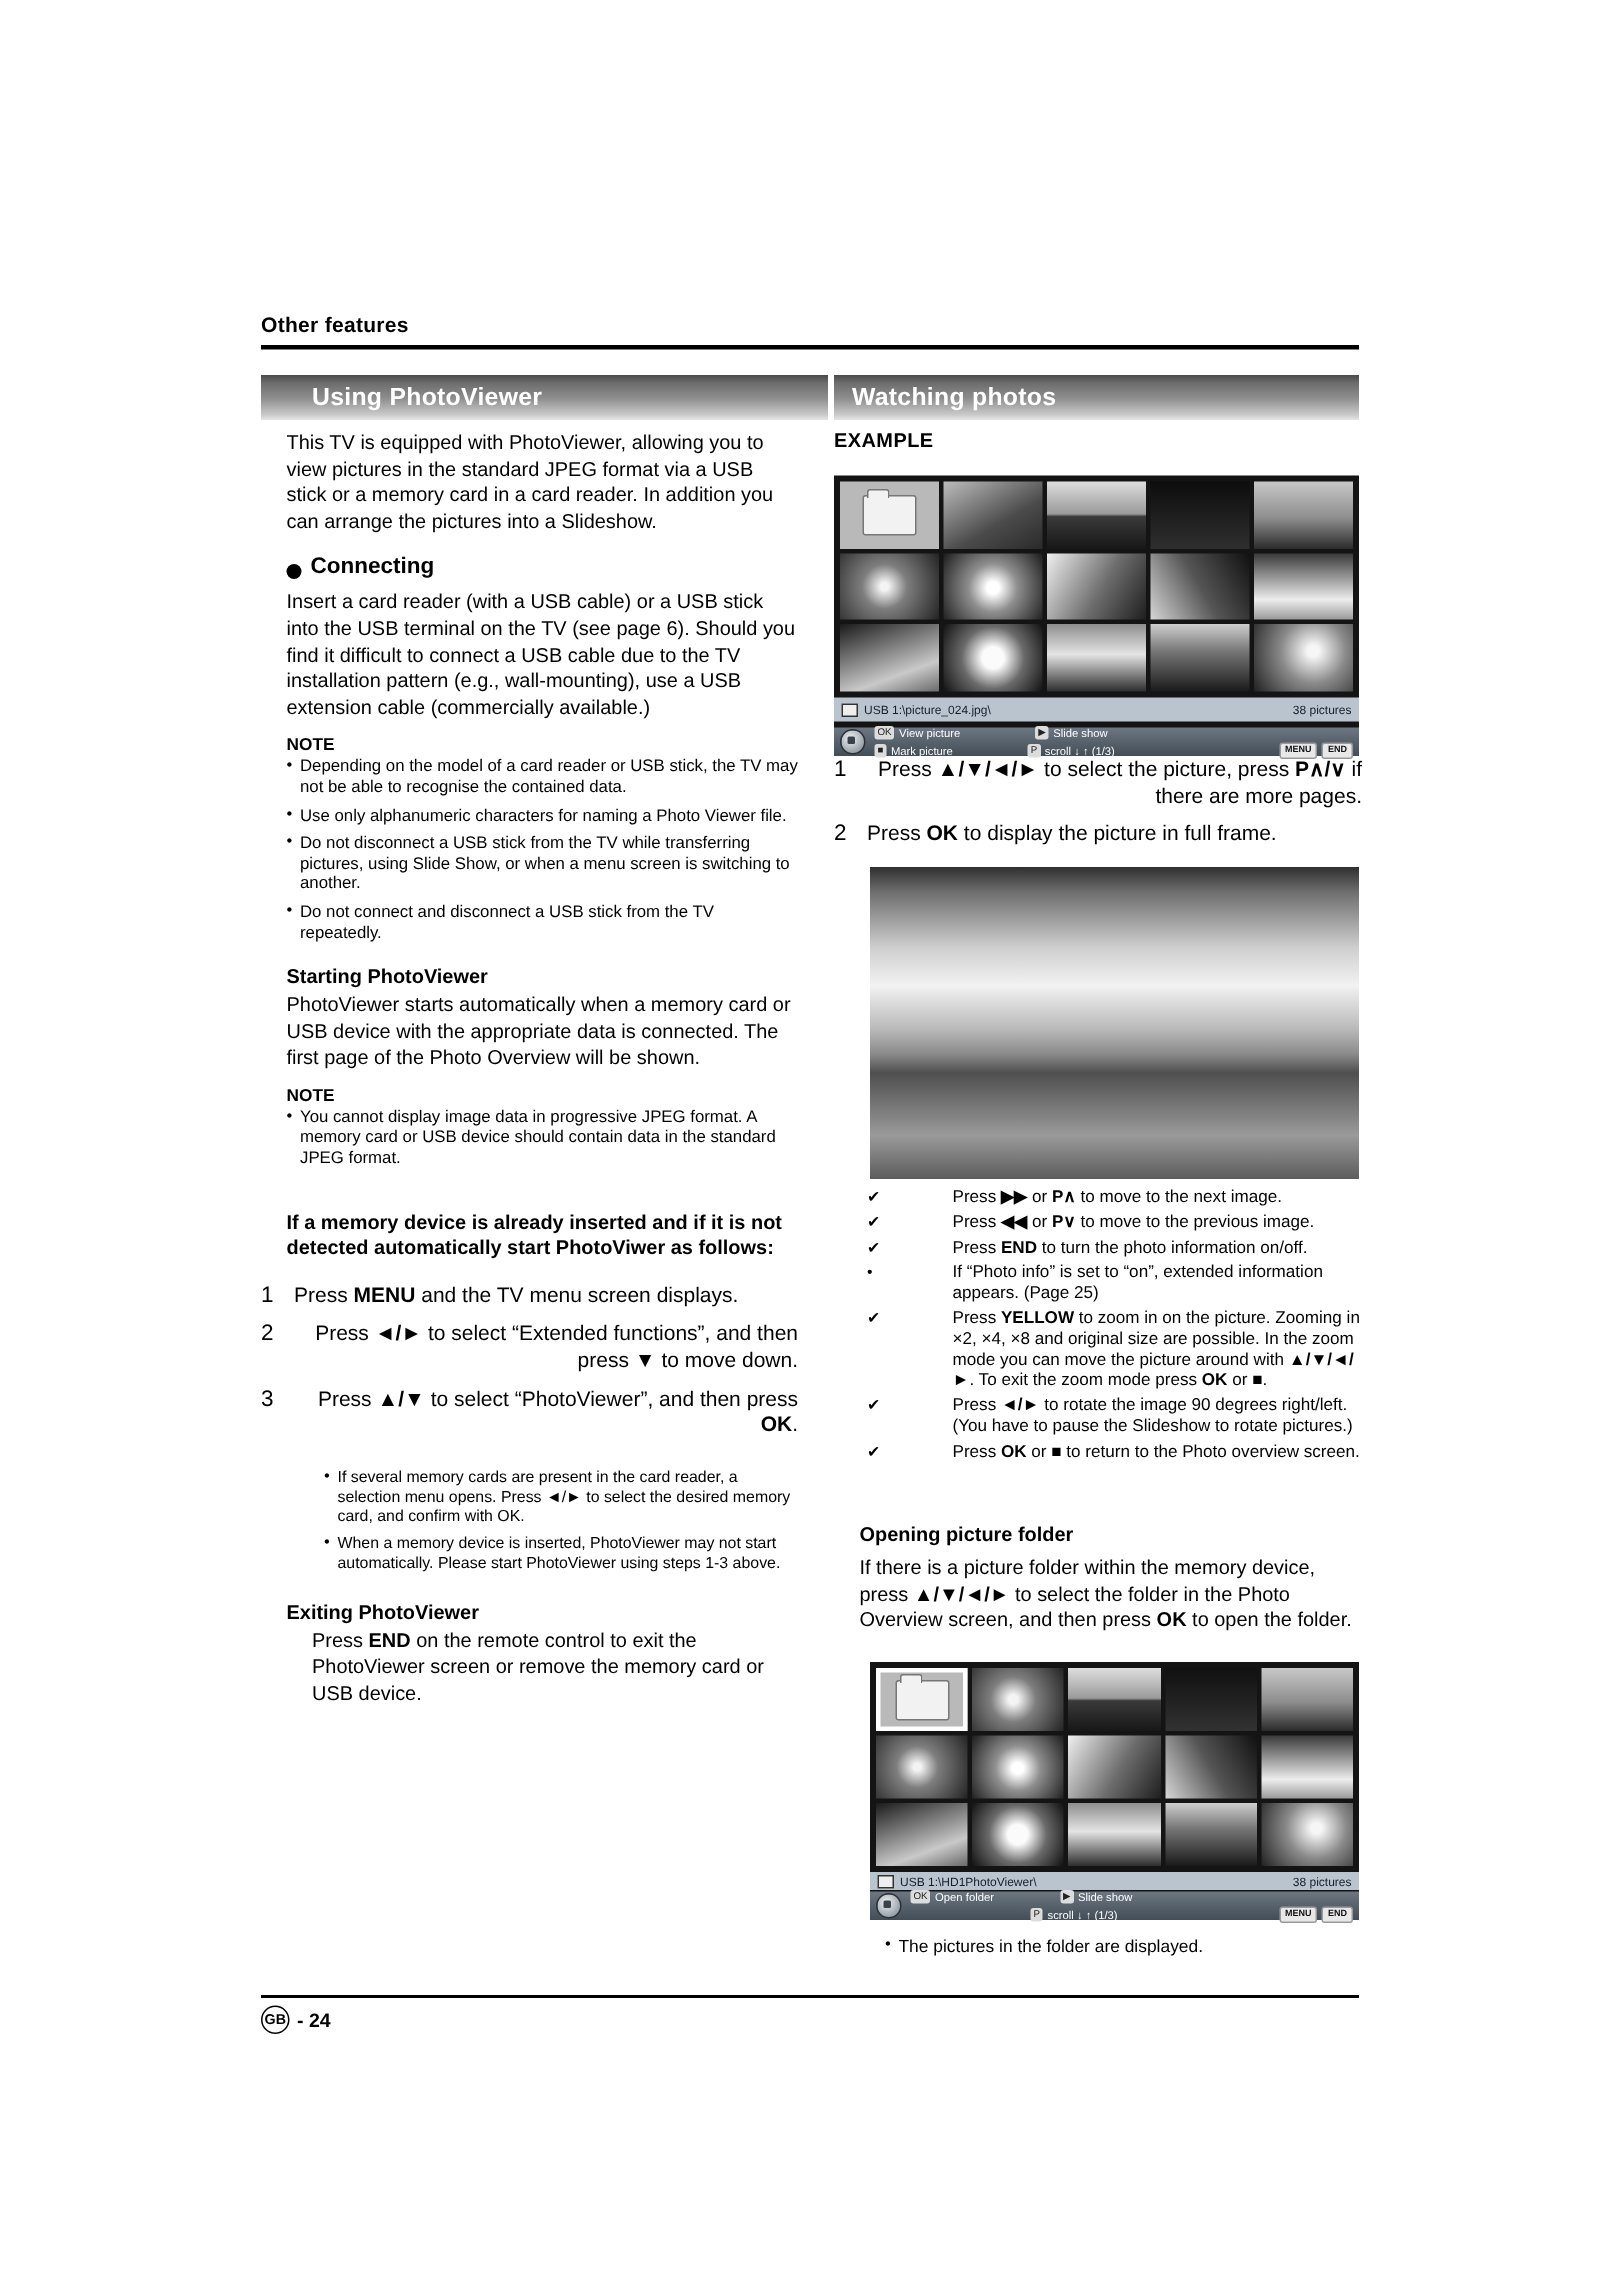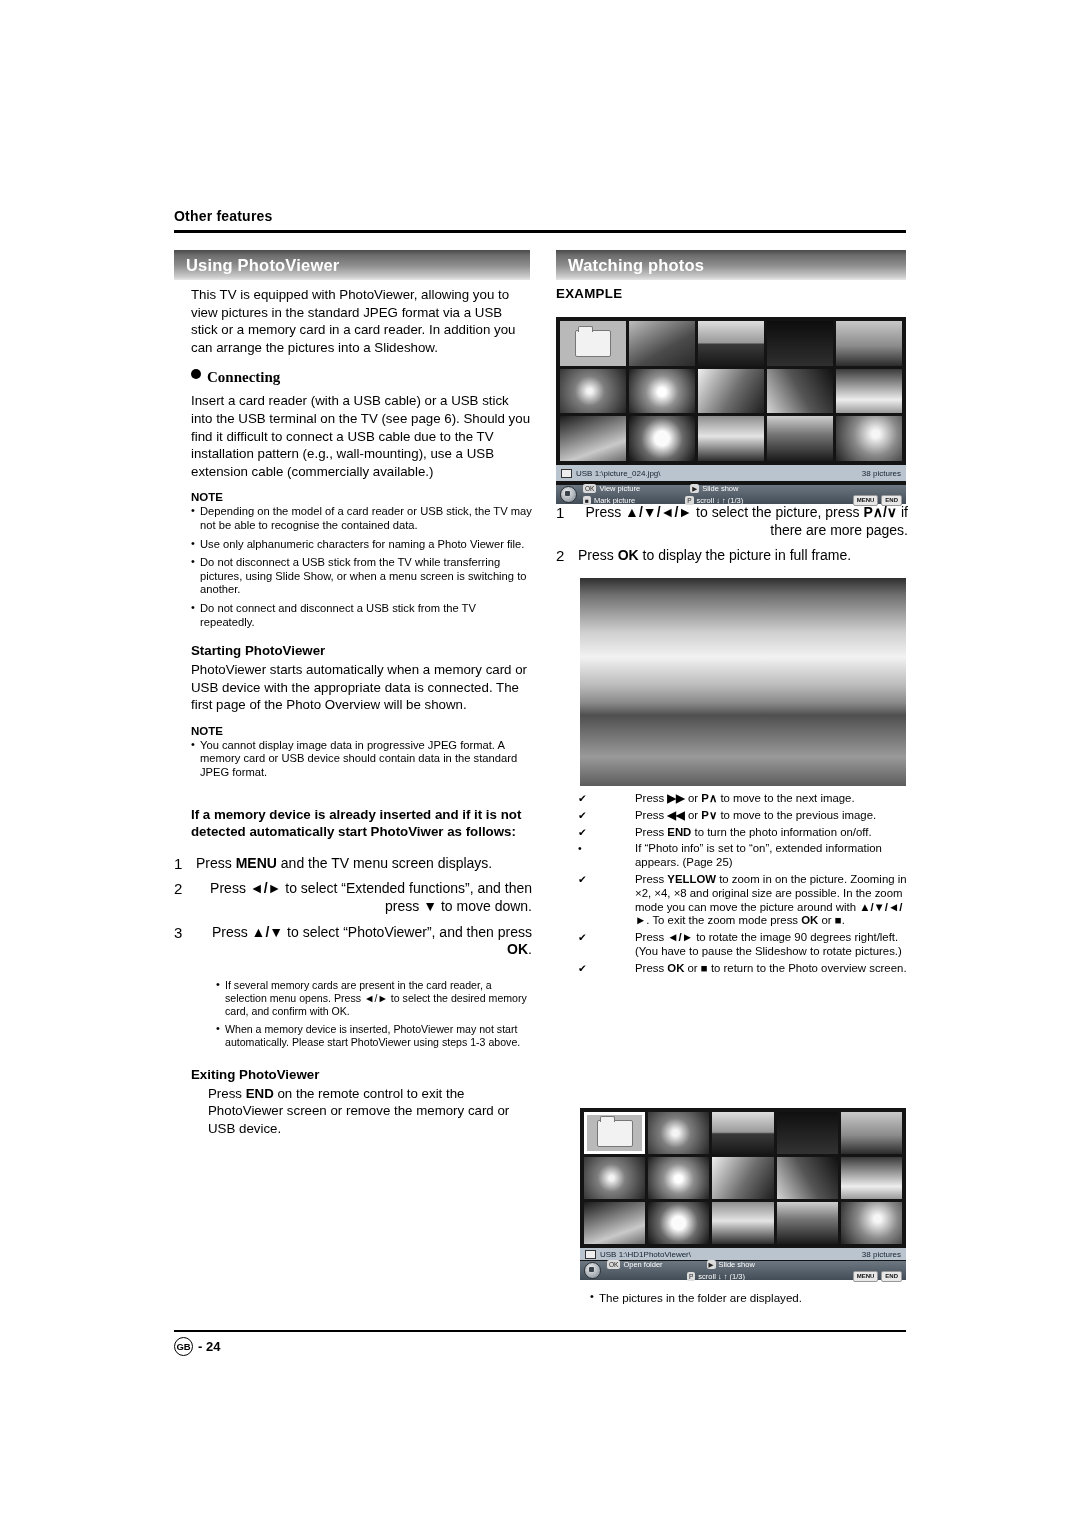--- a/index.html
+++ b/index.html
@@ -43,42 +43,41 @@
     display: flex;
     align-items: center;
   }
   .title-bar span {
     color: #ffffff;
     font-size: 16.5px;
     font-weight: bold;
     padding-left: 12px;
     letter-spacing: 0.2px;
   }
-  #title-left  { left: 174px; top: 250px; width: 356px; }
+  #title-left  { left: 174px; top: 250px; width: 356px; padding-left: 22px; }
   #title-right { left: 556px; top: 250px; width: 350px; }
 
   
   .col { position: absolute; }
   #col-left  { left: 174px; top: 286px; width: 358px; }
   #col-right { left: 556px; top: 286px; width: 352px; }
 
   p, .para {
     margin: 0 0 0 0;
     font-size: 13.3px;
     line-height: 17.6px;
   }
   .indent { margin-left: 17px; }
 
   .bullet-head {
     font-size: 15px;
     font-weight: bold;
     margin: 13px 0 6px 17px;
     display: flex;
-    align-items: flex-start;
-    font-family: Liberation Serif, serif;
+    align-items: flex-end;
   }
   .dot {
     width: 10px; height: 10px;
     border-radius: 50%;
     background: #000;
     display: inline-block;
     margin-right: 6px;
   }
   .subhead {
     font-size: 13.3px;
@@ -431,20 +430,24 @@
     <div class="checkline">
       <div class="mark">✔</div>
       <div class="ctxt">Press <b class="arrowglyph">◄/►</b> to rotate the image 90 degrees right/left. (You have to pause the Slideshow to rotate pictures.)</div>
     </div>
     <div class="checkline">
       <div class="mark">✔</div>
       <div class="ctxt">Press <b>OK</b> or <b>■</b> to return to the Photo overview screen.</div>
     </div>
   </div>
 
+  <div class="col" style="left:556px; top:1015px; width:352px;">
+    <div style="font-size:13.3px;font-weight:bold;margin-left:17px;">Opening picture folder</div>
+    <p class="indent" style="margin-top:6px;">If there is a picture folder within the memory device, press <b class="arrowglyph">▲/▼/◄/►</b> to select the folder in the Photo Overview screen, and then press <b>OK</b> to open the folder.</p>
+  </div>
 
   <div class="tv" id="tv2" style="left:580px; top:1108px; width:326px; height:172px;">
     <div class="thumbgrid" style="left:4px; top:4px; width:318px; height:132px;">
       <div class="thumb folder-thumb" style="outline:3px solid #ffffff; outline-offset:-3px;">
           <div class="folder-ico"></div>
         </div>
       <div class="thumb" style="background:radial-gradient(circle at 45% 50%,#f4f4f4 8%,#7e7e7e 38%,#232323 100%);"></div>
       <div class="thumb" style="background:linear-gradient(to bottom,#dedede 0%,#9a9a9a 48%,#3a3a3a 52%,#171717 100%);"></div>
       <div class="thumb" style="background:linear-gradient(to bottom,#101010,#323232);"></div>
       <div class="thumb" style="background:linear-gradient(to bottom,#c8c8c8 0%,#8c8c8c 55%,#2b2b2b 100%);"></div>

